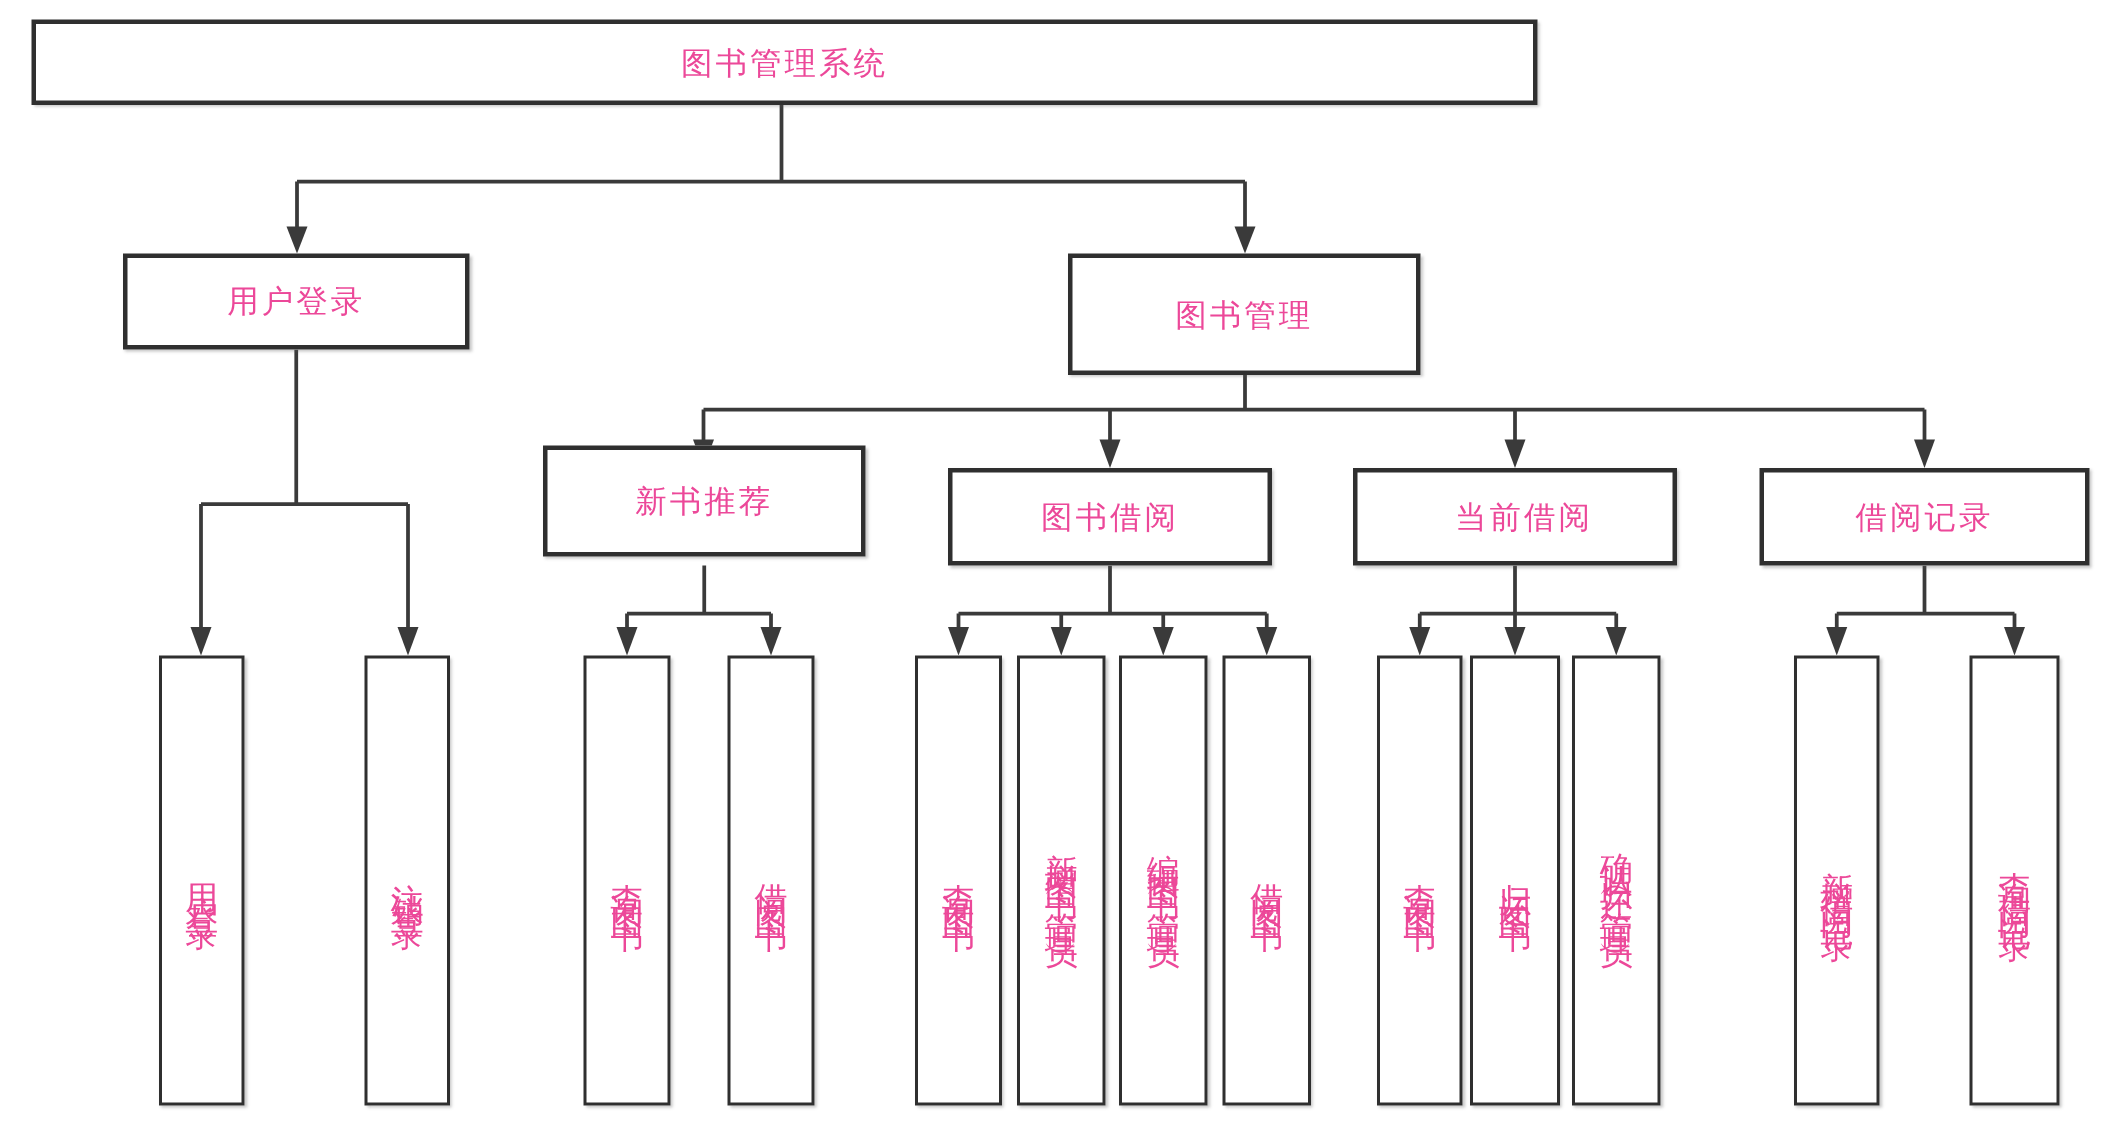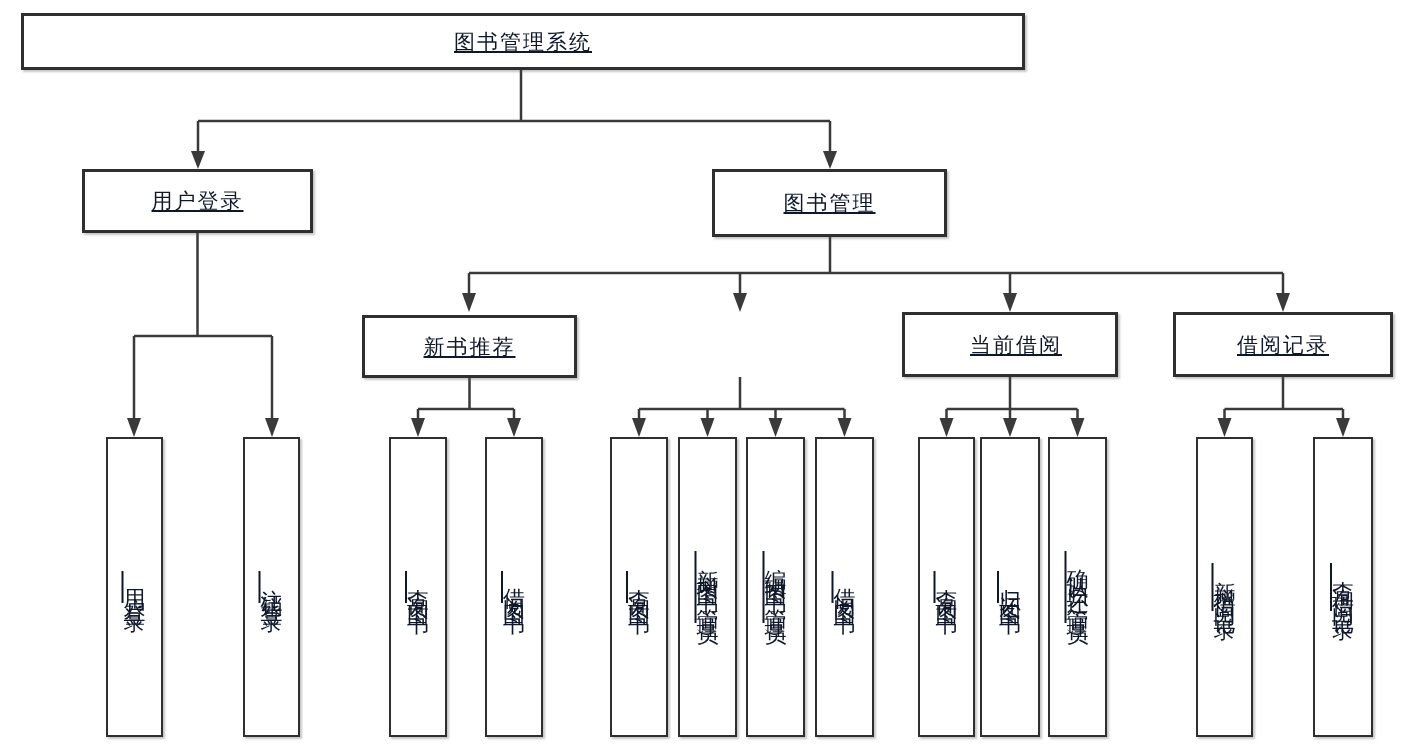--- a/index.html
+++ b/index.html
@@ -23,23 +23,22 @@
   }
   .node {
     position: absolute;
     box-sizing: border-box;
     background: #ffffff;
     border: 3px solid #2f2f2f;
     box-shadow: 1.5px 1.5px 2px rgba(90,90,90,0.35);
     display: flex;
     align-items: center;
     justify-content: center;
-    color: #0f172a;
+    color: #ec4899;
     z-index: 1;
-    text-decoration: underline;
   }
   .node.h-label {
     font-size: 21px;
     letter-spacing: 2px;
     white-space: nowrap;
   }
   .node.leaf {
     border-width: 2.5px;
   }
   .v-label {
@@ -47,23 +46,23 @@
     text-orientation: mixed;
     font-size: 22px;
     letter-spacing: 8px;
     line-height: 1;
     white-space: nowrap;
   }
   
   .n-root   { left: 21px;   top: 13px;  width: 1004px; height: 57px; }
   
   .n-login  { left: 82px;   top: 169px; width: 231px;  height: 64px; }
-  .n-mgmt   { left: 712px;  top: 169px; width: 235px;  height: 68px; align-items: center; }
-  
-  .n-newbook { left: 362px;  top: 315px; width: 215px; height: 63px; }
+  .n-mgmt   { left: 712px;  top: 169px; width: 235px;  height: 81px; align-items: center; }
+  
+  .n-newbook { left: 362px;  top: 297px; width: 215px; height: 74px; }
   .n-borrow  { left: 632px;  top: 312px; width: 216px; height: 65px; }
   .n-current { left: 902px;  top: 312px; width: 216px; height: 65px; padding-left: 12px; }
   .n-records { left: 1173px; top: 312px; width: 220px; height: 65px; }
   
   .leaf { top: 437px; height: 300px; }
   .n-a1 { left: 106px;  width: 57px; }
   .n-a2 { left: 243px;  width: 57px; }
   .n-b1 { left: 389px;  width: 58px; }
   .n-b2 { left: 485px;  width: 58px; }
   .n-c1 { left: 610px;  width: 58px; }
@@ -152,20 +151,23 @@
   <div class="node h-label n-login">
     <span>用户登录</span>
   </div>
   <div class="node h-label n-mgmt">
     <span>图书管理</span>
   </div>
 
   <div class="node h-label n-newbook">
     <span>新书推荐</span>
   </div>
+  <div class="node h-label n-borrow">
+    <span>图书借阅</span>
+  </div>
   <div class="node h-label n-current">
     <span>当前借阅</span>
   </div>
   <div class="node h-label n-records">
     <span>借阅记录</span>
   </div>
 
   <div class="node leaf n-a1">
     <span class="v-label">用户登录</span>
   </div>

